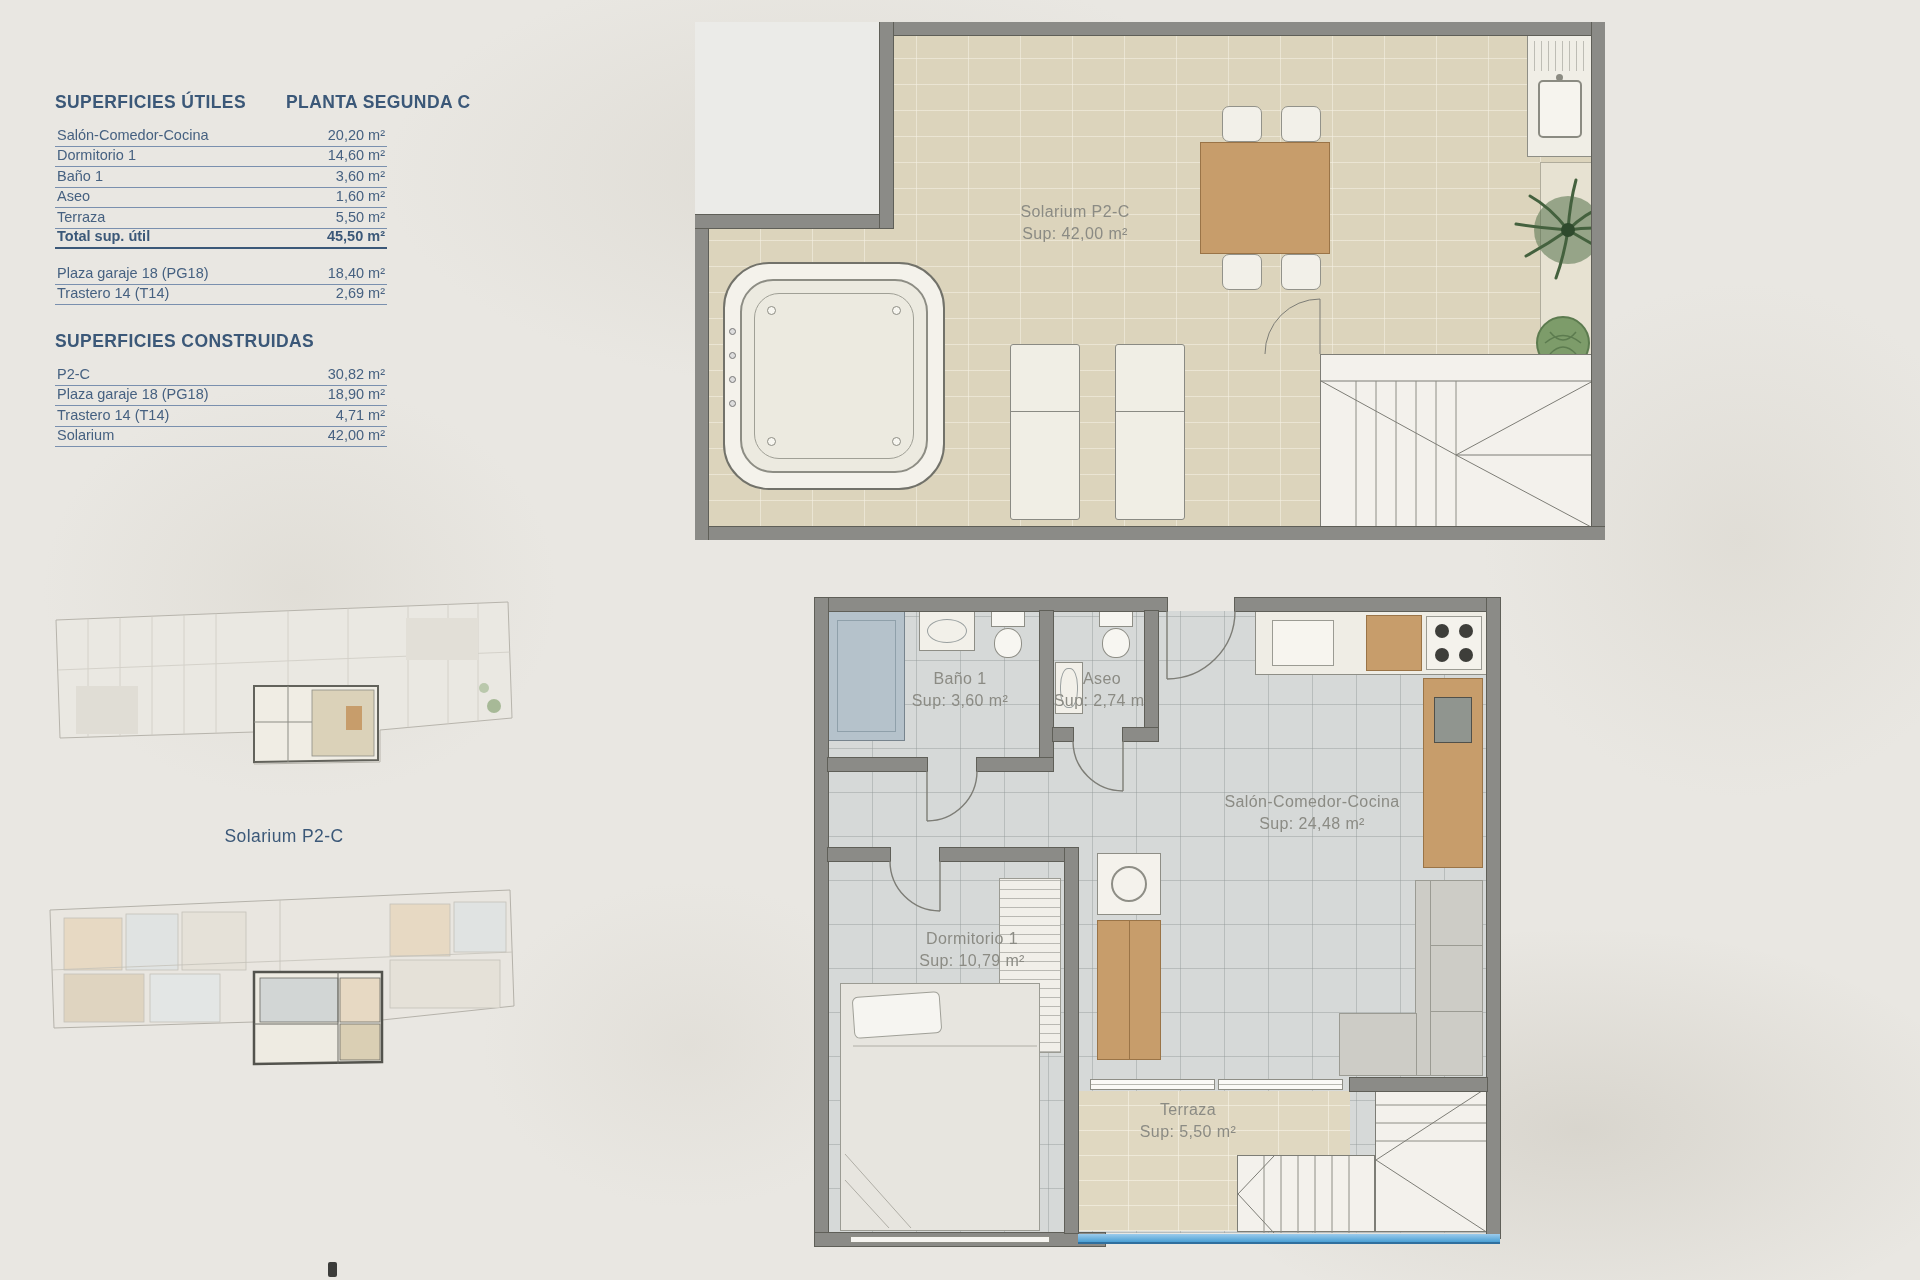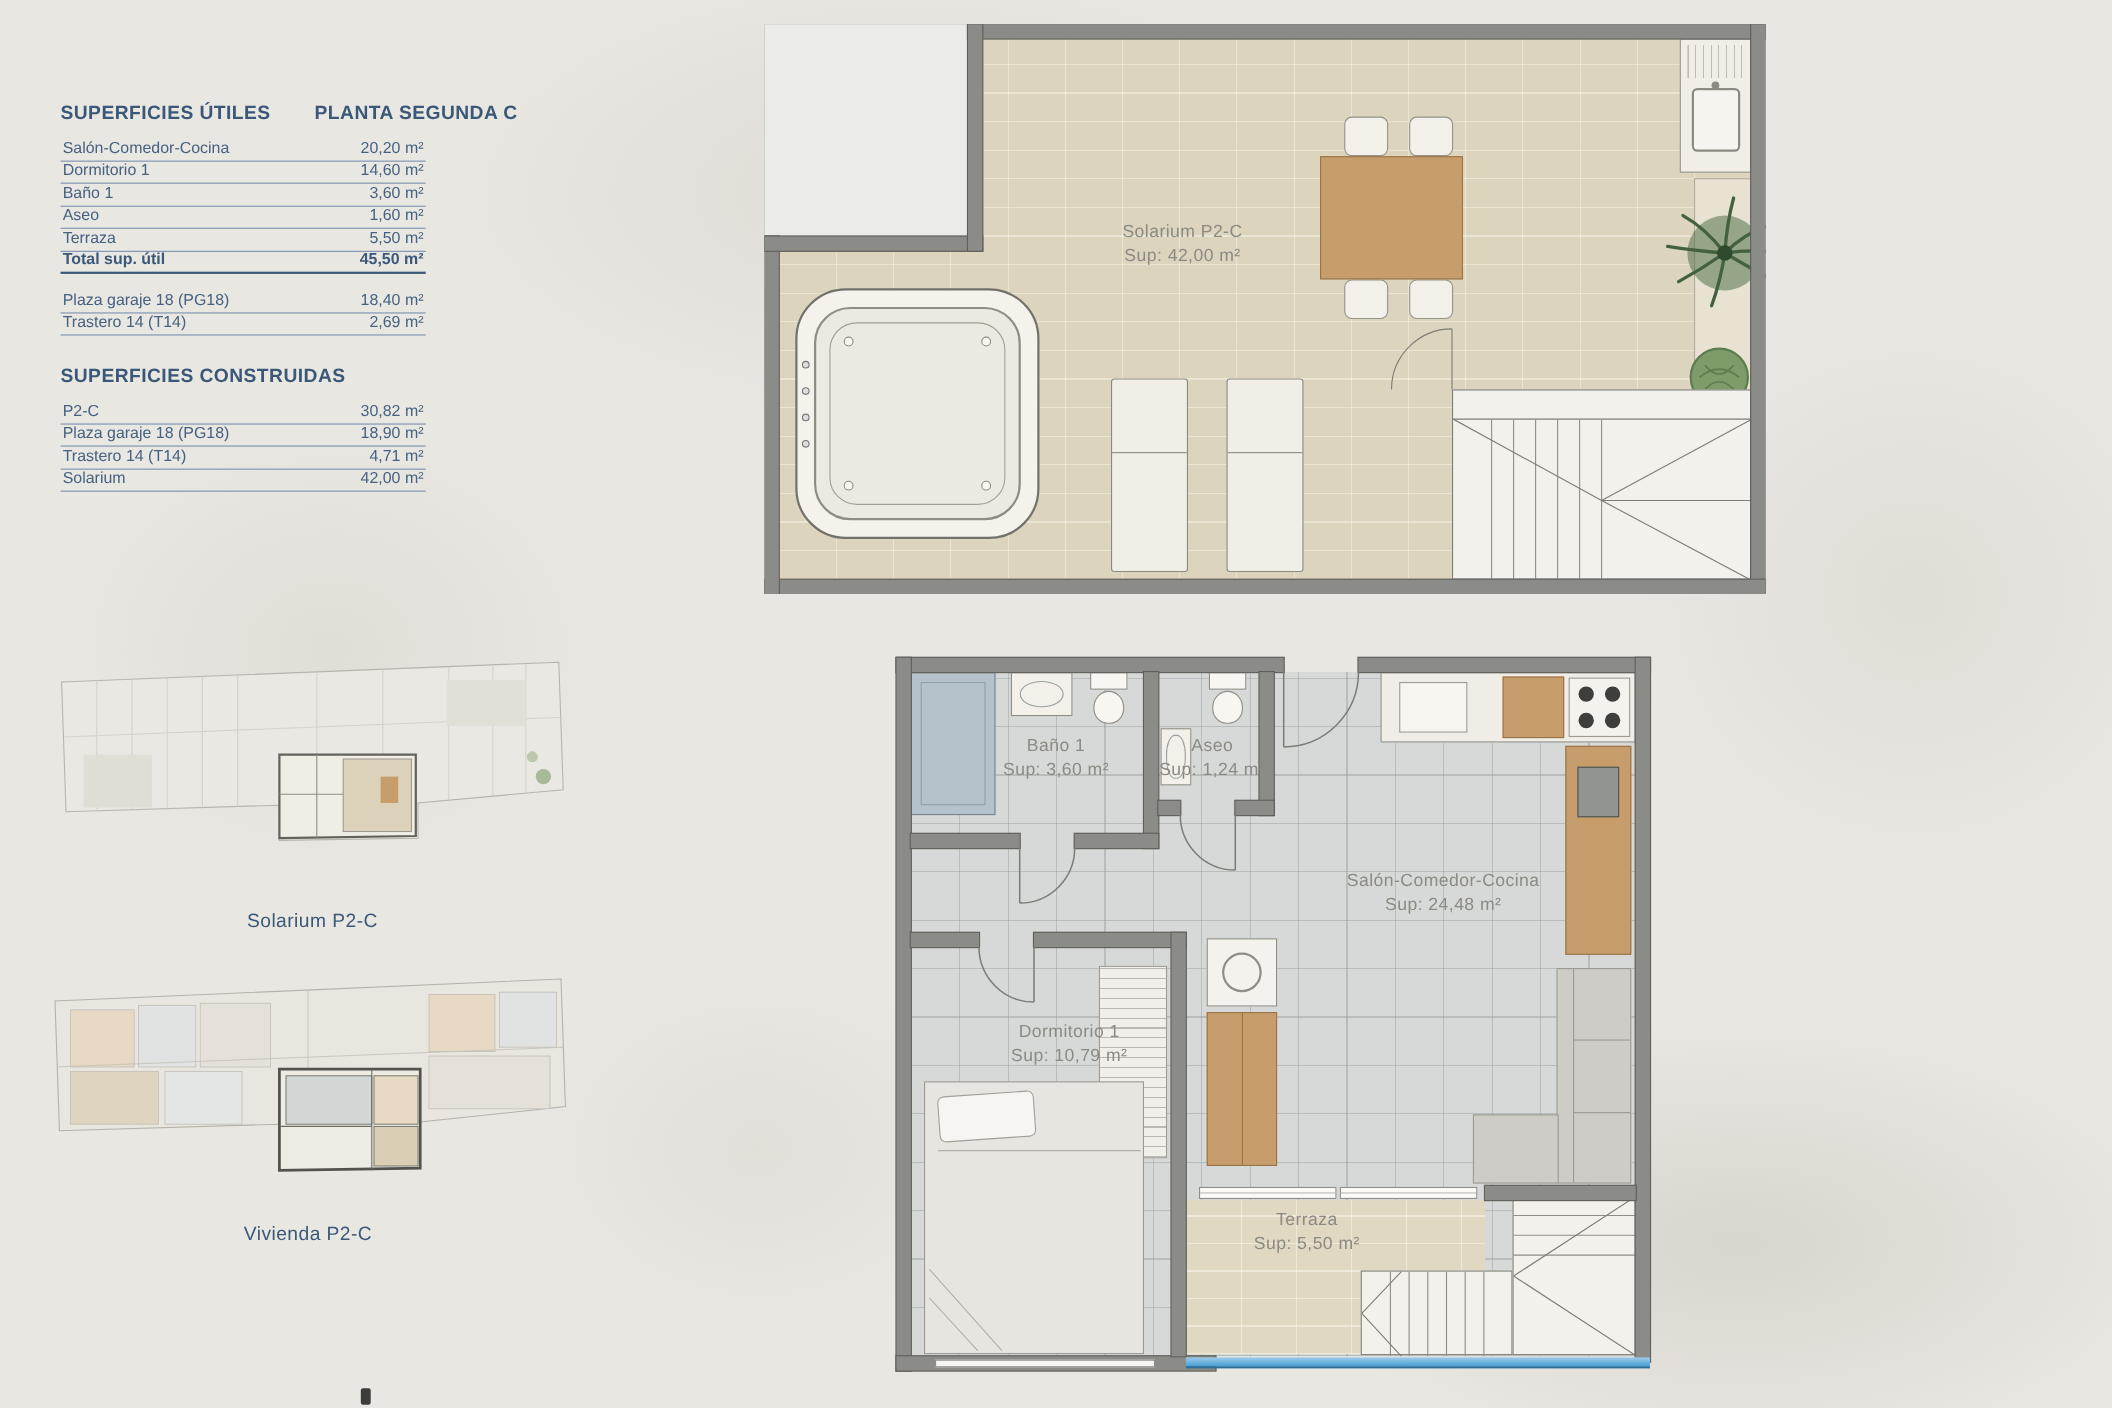--- a/index.html
+++ b/index.html
@@ -200,21 +200,20 @@
       <line x1="10" y1="96" x2="474" y2="78"></line>
       <line x1="240" y1="20" x2="240" y2="98"></line>
     </g>
     <path d="M214,98 L342,98 L342,188 L214,190 Z" fill="#eeebe2" stroke="#53534d" stroke-width="2.5"></path>
     <rect x="300" y="150" width="40" height="36" fill="#dacfb4" stroke="#6b6b64" stroke-width=".8"></rect>
     <rect x="220" y="104" width="78" height="44" fill="#d2d6d5" stroke="#6b6b64" stroke-width=".8"></rect>
     <rect x="300" y="104" width="40" height="44" fill="#e7d9c3" stroke="#6b6b64" stroke-width=".8"></rect>
     <line x1="298" y1="98" x2="298" y2="190" stroke="#6b6b64"></line>
     <line x1="214" y1="150" x2="298" y2="150" stroke="#6b6b64"></line>
   </svg>
-  <figcaption class="cap">Vivienda P2-C</figcaption>
 </figure>
 
 <div class="plan-top">
   <div class="floor tiles-beige"></div>
   <div class="notch"></div>
 
   <div class="fixture" style="left:832px;top:13px;width:65px;height:122px;background:#f0eee6;">
     <div style="position:absolute;left:6px;top:5px;width:52px;height:30px;background-image:repeating-linear-gradient(90deg, rgba(140,140,132,.5) 0 1px, transparent 1px 7px);"></div>
     <div style="position:absolute;left:10px;top:44px;width:44px;height:58px;border:2px solid #8b8b82;border-radius:5px;background:#f6f4ee;"></div>
     <div style="position:absolute;left:28px;top:38px;width:7px;height:7px;border-radius:50%;background:#8b8b82;"></div>
@@ -422,21 +421,21 @@
         <line x1="308" y1="143" x2="308" y2="193"></line>
     </g>
   </svg>
 
   <div class="plan-label" style="left:145px;top:92px;">
     <div>Baño 1</div>
     <div>Sup: 3,60 m²</div>
   </div>
   <div class="plan-label" style="left:287px;top:92px;">
     <div>Aseo</div>
-    <div>Sup: 1,24 m²</div>
+    <div>Sup: 2,74 m²</div>
   </div>
   <div class="plan-label" style="left:497px;top:215px;">
     <div>Salón-Comedor-Cocina</div>
     <div>Sup: 24,48 m²</div>
   </div>
   <div class="plan-label" style="left:157px;top:352px;">
     <div>Dormitorio 1</div>
     <div>Sup: 10,79 m²</div>
   </div>
   <div class="plan-label" style="left:373px;top:523px;">

